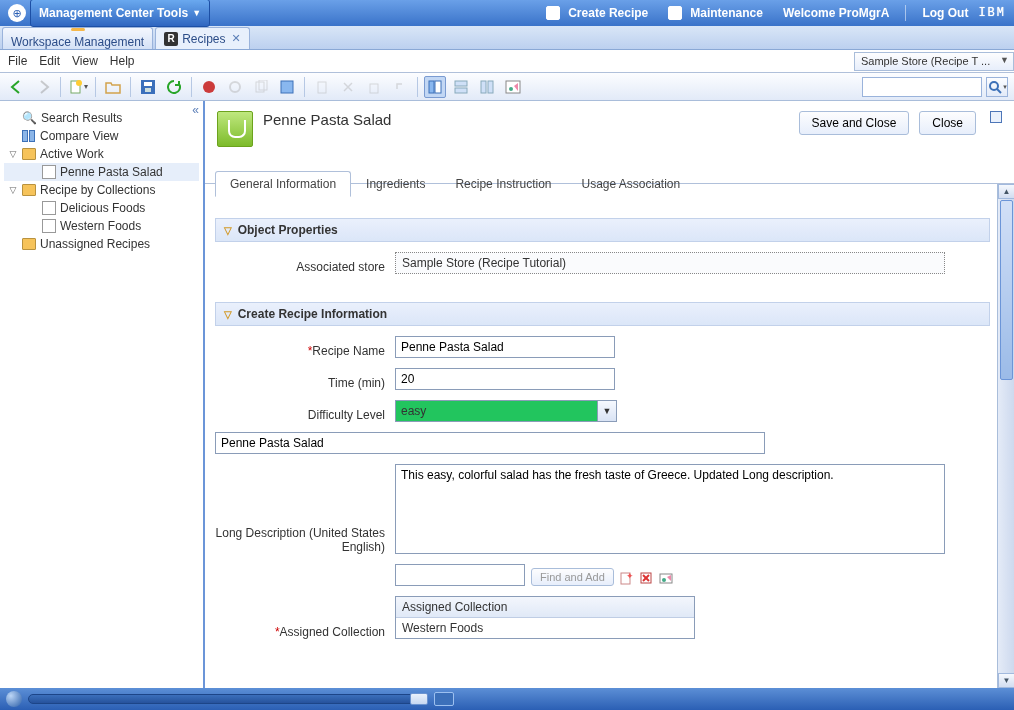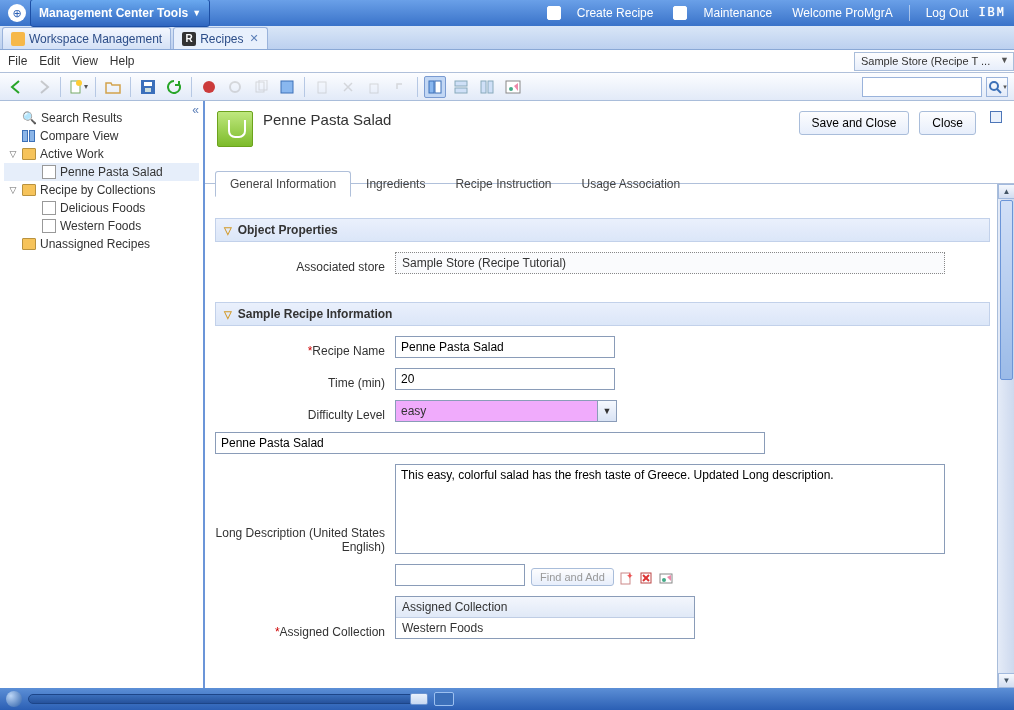--- a/index.html
+++ b/index.html
@@ -37,21 +37,21 @@
     color: #fff;
     font-weight: bold;
     padding: 6px 8px;
     display: flex;
     align-items: center;
     gap: 4px;
     cursor: pointer;
     font-size:12px;
   }
   .top-header .spacer { flex:1; }
-  .top-link { color:#fff; margin: 0 10px; cursor:pointer; display:flex; align-items:center; gap:16px;}
+  .top-link { color:#fff; margin: 0 10px; cursor:pointer; display:flex; align-items:center; gap:8px;font-weight:bold;}
   .header-icon {
     width:14px;height:14px;
     background:#fff; border:1px solid #fff; border-radius:2px;
     display:inline-block;
   }
   .sep { width:1px; height:16px; background:rgba(255,255,255,0.5); margin:0 6px;}
   .ibm-logo {
     font-family: 'Courier New', monospace;
     font-weight: normal; letter-spacing: 2px;
     color:#fff;
@@ -73,21 +73,21 @@
     border-bottom: none;
     border-top-left-radius: 3px;
     border-top-right-radius: 3px;
     display:flex;align-items:center; gap:4px;
     padding: 0 8px;
     margin-left:2px;
     cursor:pointer;
     color:#2c4d88;
     font-size:12px;
   }
-  .ws-tab.inactive { background: linear-gradient(#f3f7fe,#d4e1f6);}
+  .ws-tab.inactive { background: linear-gradient(#f3f7fe,#d4e1f6); flex-direction: column;}
   .ws-tab .tab-icon {
     width:14px;height:14px;background:#888;display:inline-block;border-radius:2px;
   }
   .ws-tab.recipes .tab-icon { background:#333;color:#fff;font-weight:bold;font-size:10px;text-align:center;line-height:14px;}
   .ws-tab .close-x { color:#5c7fb8; font-size:11px; margin-left:2px;}
 
   
   .menu-bar {
     height: 23px;
     background: #fff;
@@ -250,21 +250,21 @@
   .req { color:#c00;}
   .finput {
     border:1px solid #8a9cb8; padding:3px 5px; font-size:12px;
     font-family:inherit; background:#fff;
   }
   .ftext { width:220px;}
   .fwide { width:550px;}
   .farea { width:550px; height:90px; resize:none;}
   .fselect {
     width:222px; position:relative;
-    border:1px solid #8a9cb8; padding:3px 22px 3px 5px; font-size:12px; background:#f0abfc;
+    border:1px solid #8a9cb8; padding:3px 22px 3px 5px; font-size:12px; background:#22c55e;
   }
   .fselect::after{content:"▼";position:absolute;right:0;top:0;width:18px;
     height:100%;display:flex;align-items:center;justify-content:center;
     font-size:9px;background:linear-gradient(#f6f9fe,#d9e3f4);
     border-left:1px solid #8a9cb8;}
   .readonly-box {
     border:1px dotted #888; padding:3px 6px; background:#fafbfd;
     width:550px; font-size:12px;
   }
   .find-row .small-btn {
@@ -533,21 +533,21 @@
         <span class="twisty">▽</span>
         <span>Object Properties</span>
       </div>
       <div class="form-row">
         <div class="form-label">Associated store</div>
         <div class="readonly-box">Sample Store (Recipe Tutorial)</div>
       </div>
 
       <div class="section-bar">
         <span class="twisty">▽</span>
-        <span>Sample Recipe Information</span>
+        <span>Create Recipe Information</span>
       </div>
 
       <div class="form-row">
         <div class="form-label"><span class="req">*</span><span>Recipe Name</span></div>
         <input class="finput ftext" value="Penne Pasta Salad" style="">
       </div>
       <div class="form-row">
         <div class="form-label">Time (min)</div>
         <input class="finput ftext" value="20" style="">
       </div>

